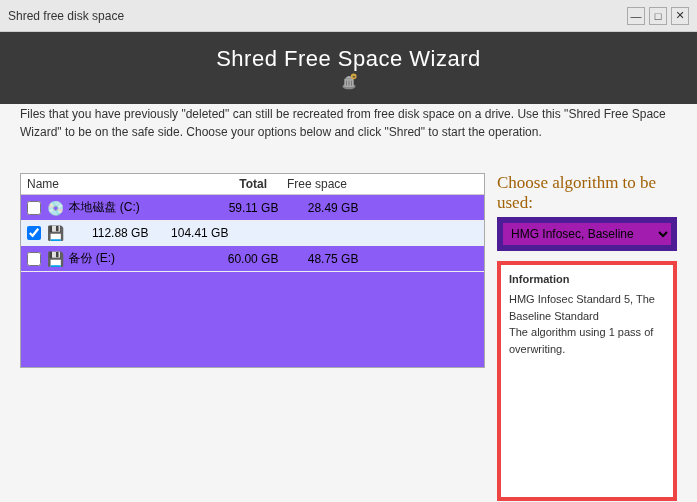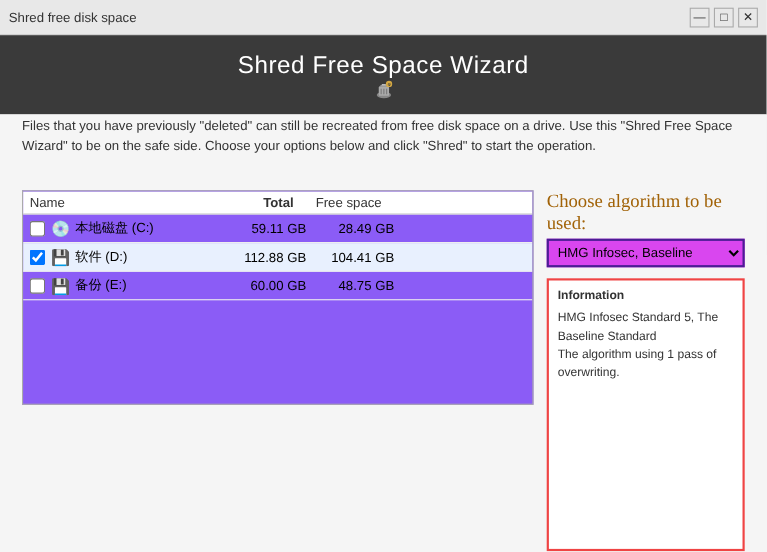--- a/index.html
+++ b/index.html
@@ -155,28 +155,28 @@
       font-size: 17px;
       color: #a16207;
       margin-bottom: 4px;
       font-family: Liberation Serif, serif;
     }
 
     .algorithm-select {
       width: 100%;
       font-size: 12px;
       padding: 3px 4px;
-      border: 2px solid #4c1d95;
-      background: #d946ef;
+      border: 6px solid #4c1d95;
+      background: #a21caf;
       cursor: pointer;
       margin-bottom: 10px;
     }
 
     .info-box {
-      border: 2px solid #ef4444;
+      border: 4px solid #ef4444;
       background: white;
       padding: 8px;
       flex: 1;
     }
 
     .info-box-title {
       font-size: 11px;
       font-weight: bold;
       color: #333;
       margin-bottom: 6px;
@@ -235,21 +235,20 @@
           <input type="checkbox" class="row-checkbox" style="">
           <span class="drive-icon">💿</span>
           <span class="row-name">本地磁盘 (C:)</span>
           <span class="row-total">59.11 GB</span>
           <span class="row-free">28.49 GB</span>
         </div>
 
         <div class="table-row selected" id="row-d">
           <input type="checkbox" class="row-checkbox" checked="" style="">
           <span class="drive-icon">💾</span>
-          <span class="row-name">软件 (D:)</span>
           <span class="row-total">112.88 GB</span>
           <span class="row-free">104.41 GB</span>
         </div>
 
         <div class="table-row" id="row-e">
           <input type="checkbox" class="row-checkbox" style="">
           <span class="drive-icon">💾</span>
           <span class="row-name">备份 (E:)</span>
           <span class="row-total">60.00 GB</span>
           <span class="row-free">48.75 GB</span>

